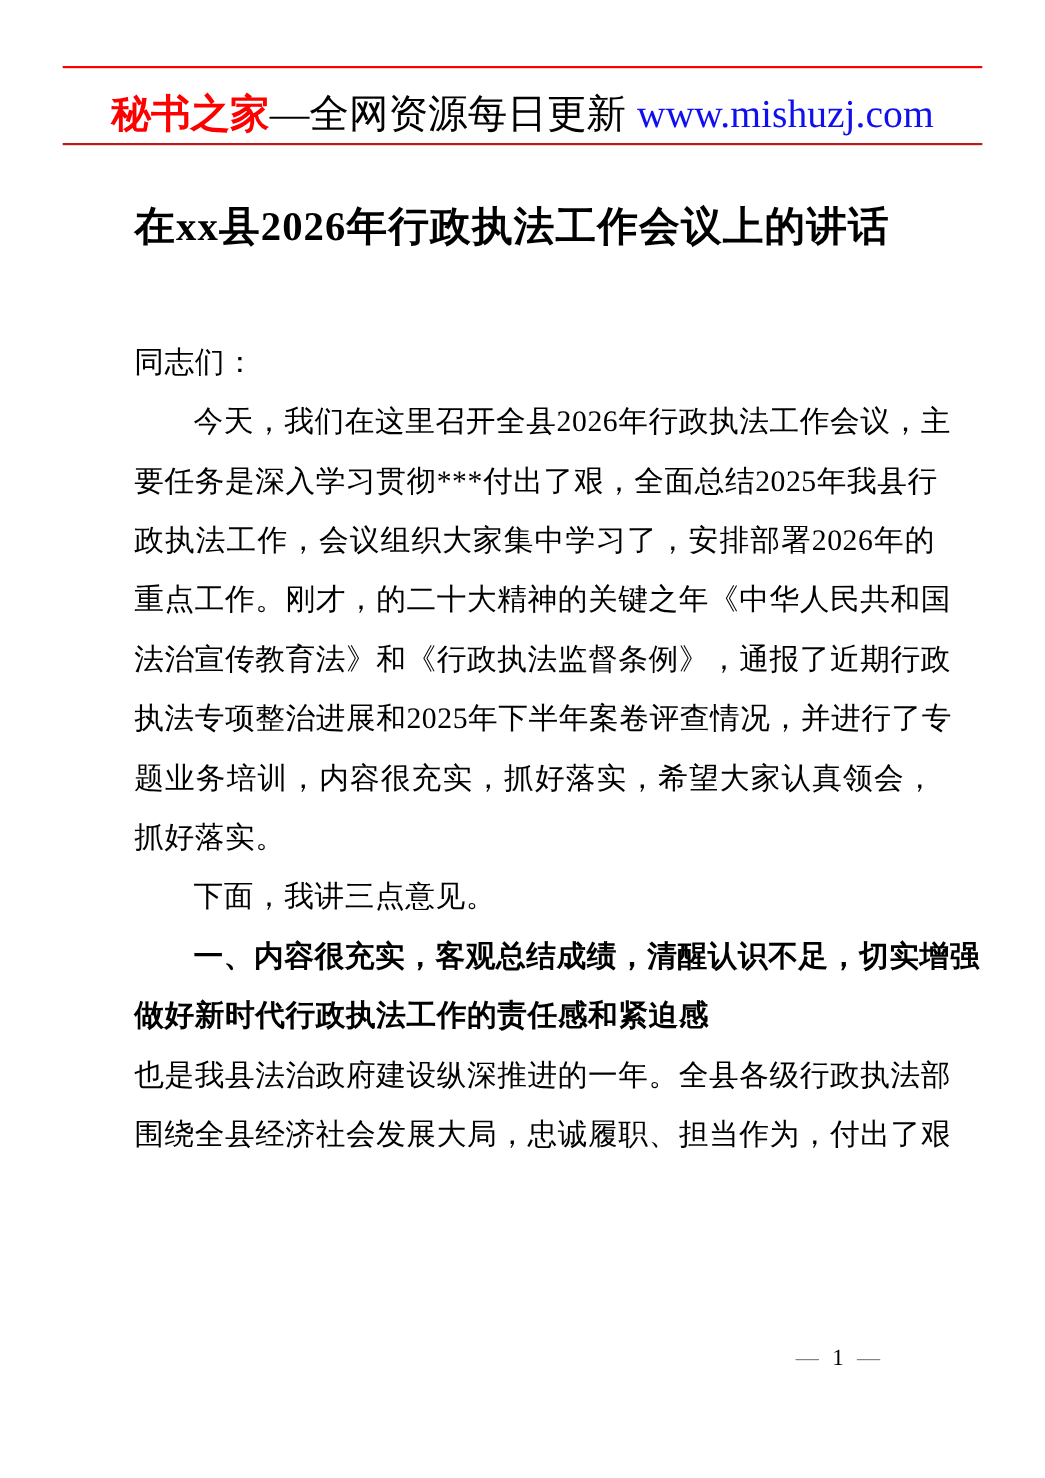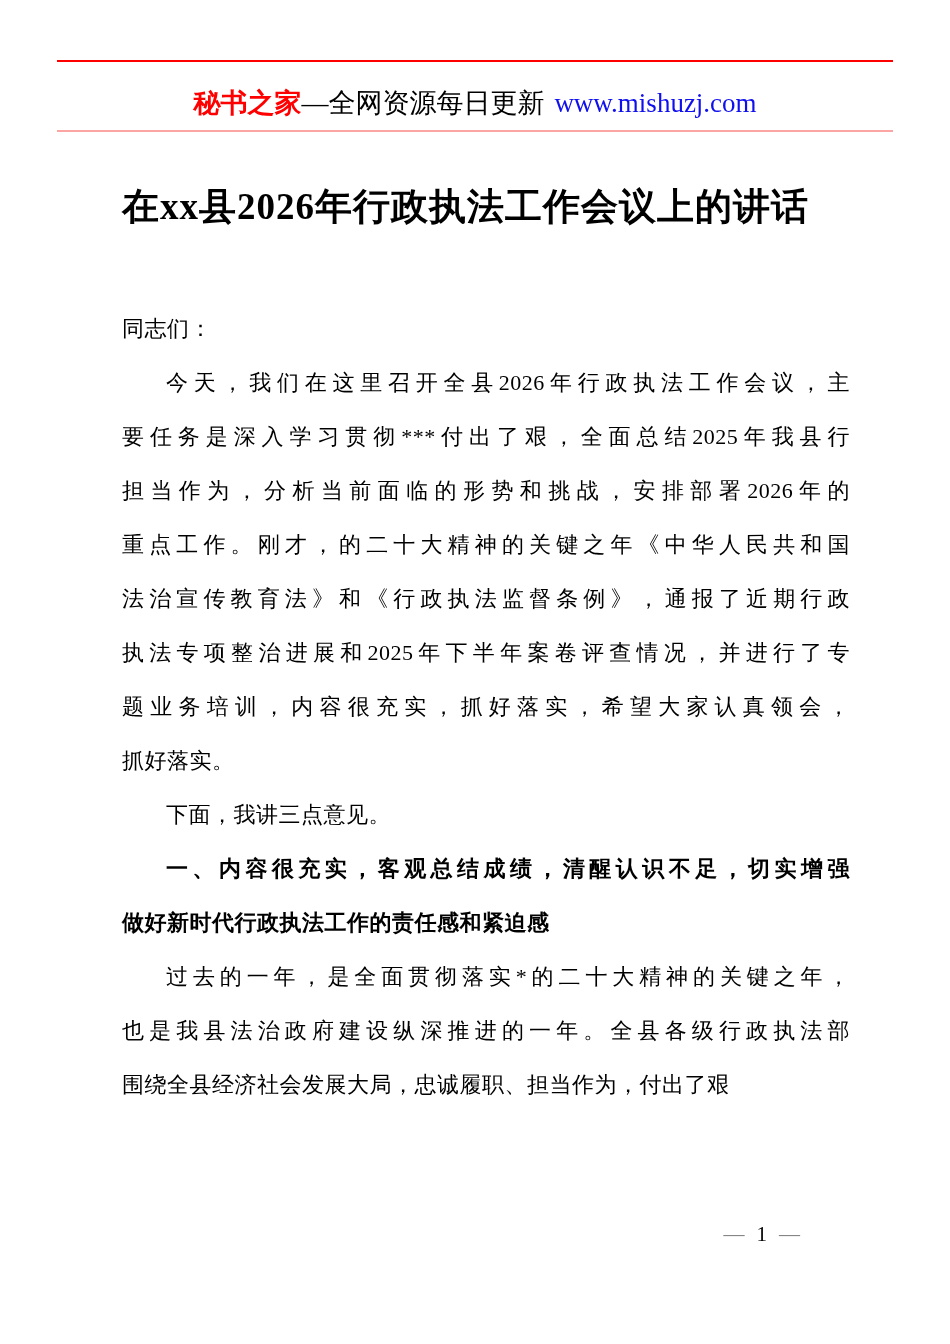--- a/index.html
+++ b/index.html
@@ -16,24 +16,24 @@
     box-sizing: border-box;
     padding-top: 60px;
     overflow: hidden;
     font-family: "Liberation Serif", "DejaVu Serif", serif;
     color: #000000;
   }
   
   .site-header {
     margin: 0 57px;
     border-top: 2px solid #ff0000;
-    border-bottom: 2px solid #fca5a5;
+    border-bottom: 2px solid #b91c1c;
     padding: 24px 0 10px 0;
     text-align: center;
-    font-size: 27px;
+    font-size: 36px;
     line-height: 34px;
     white-space: nowrap;
   }
   .site-header .brand {
     color: #ff0000;
     font-weight: 700;
   }
   .site-header .dash,
   .site-header .tagline {
     color: #000000;
@@ -51,21 +51,21 @@
     line-height: 46px;
     white-space: nowrap;
     letter-spacing: 1px;
   }
   
   .doc-body {
     margin: 72px 100px 0 122px;
     width: 728px;
   }
   .doc-body .line {
-    font-size: 22px;
+    font-size: 27px;
     line-height: 54px;
     text-align: justify;
     text-align-last: justify;
     white-space: nowrap;
     letter-spacing: 0.5px;
   }
   .doc-body .line.last {
     text-align-last: left;
   }
   .doc-body .line.indent {
@@ -102,36 +102,35 @@
 
   <h1 class="doc-title">在xx县2026年行政执法工作会议上的讲话</h1>
 
   <div class="doc-body">
       <div class="block salutation">
         <div class="line last">同志们：</div>
       </div>
       <div class="block paragraph">
         <div class="line indent">今天，我们在这里召开全县2026年行政执法工作会议，主</div>
         <div class="line">要任务是深入学习贯彻***付出了艰，全面总结2025年我县行</div>
-        <div class="line">担当作为，分析当前面临的形势和挑战，安排部署2026年的</div>
+        <div class="line">政执法工作，会议组织大家集中学习了，安排部署2026年的</div>
         <div class="line">重点工作。刚才，的二十大精神的关键之年《中华人民共和国</div>
         <div class="line">法治宣传教育法》和《行政执法监督条例》，通报了近期行政</div>
         <div class="line">执法专项整治进展和2025年下半年案卷评查情况，并进行了专</div>
         <div class="line">题业务培训，内容很充实，抓好落实，希望大家认真领会，</div>
         <div class="line last">抓好落实。</div>
       </div>
       <div class="block paragraph">
         <div class="line indent last">下面，我讲三点意见。</div>
       </div>
       <div class="block heading">
         <div class="line indent">一、内容很充实，客观总结成绩，清醒认识不足，切实增强</div>
         <div class="line last">做好新时代行政执法工作的责任感和紧迫感</div>
       </div>
       <div class="block paragraph">
-        <div class="line indent">过去的一年，是全面贯彻落实*的二十大精神的关键之年，</div>
         <div class="line">也是我县法治政府建设纵深推进的一年。全县各级行政执法部</div>
         <div class="line last">围绕全县经济社会发展大局，忠诚履职、担当作为，付出了艰</div>
       </div>
     </div>
 
   <div class="page-footer">
     <span class="dash">—</span><span class="num">1</span><span class="dash">—</span>
   </div>
 
 </div>

